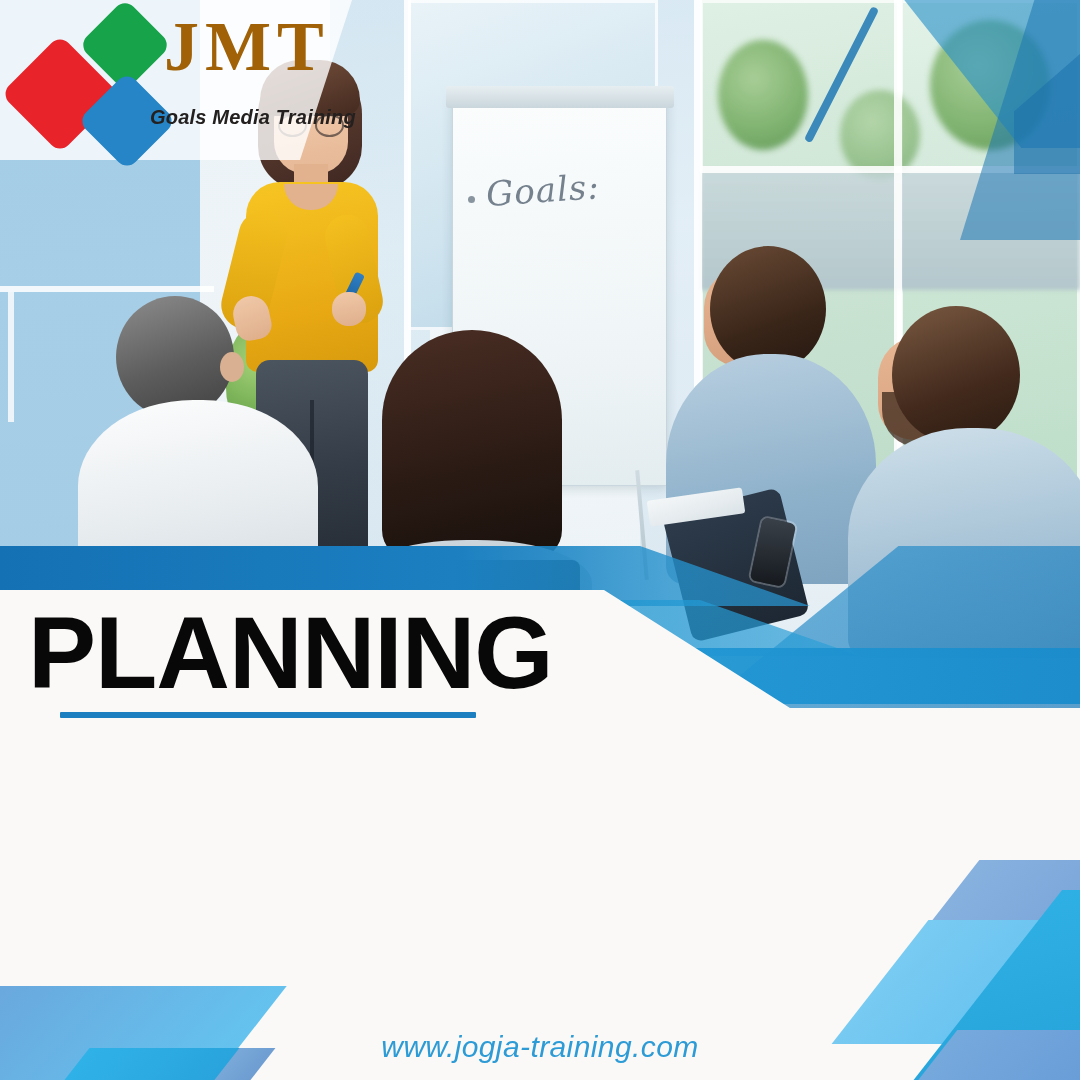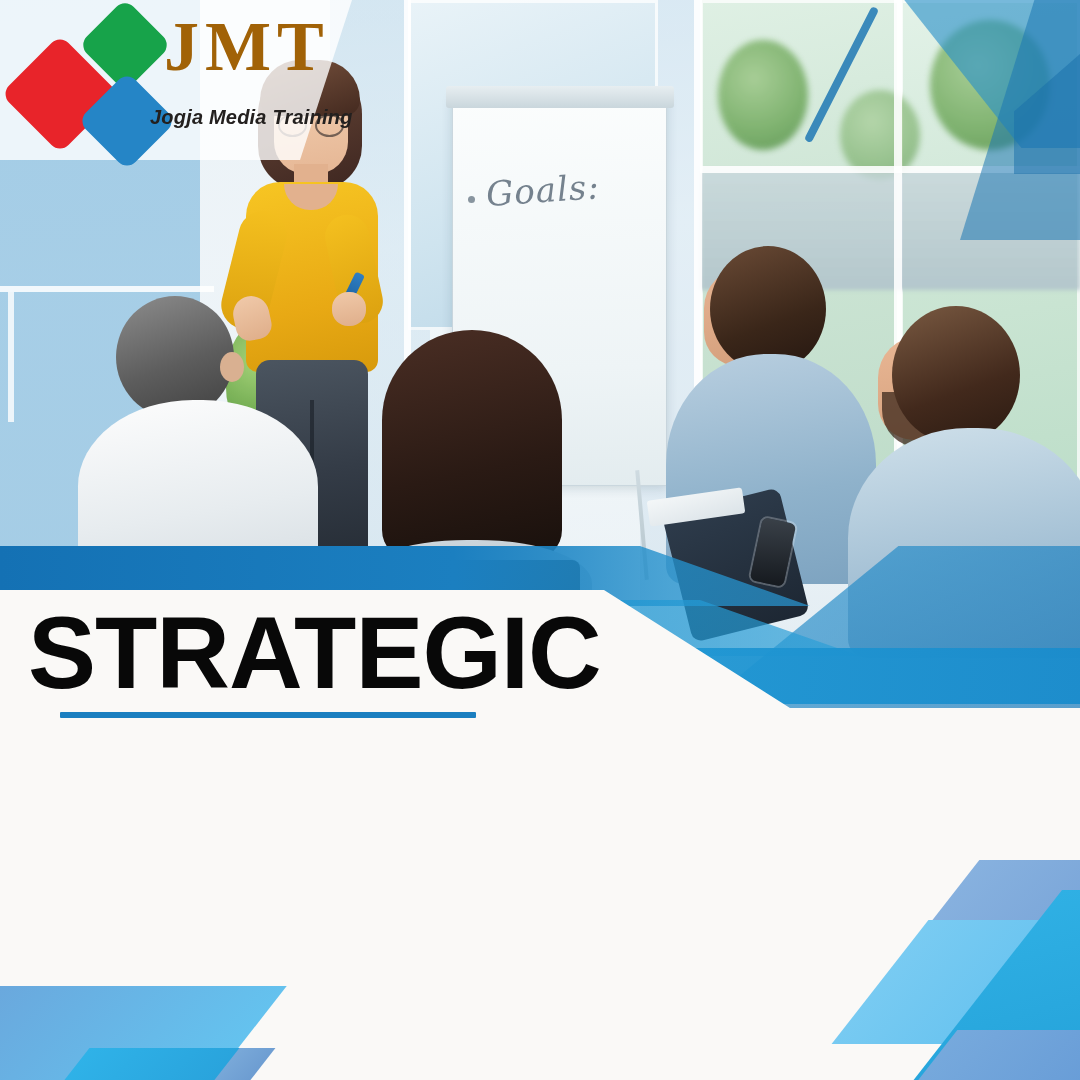--- a/index.html
+++ b/index.html
@@ -462,33 +462,34 @@
     <div class="hdr-tri-3"></div>
   </div>
 
   <div class="wedge-right"></div>
   <div class="band-dark"></div>
   <div class="band-mid"></div>
   <div class="band-light"></div>
 
   <div class="white-panel"></div>
 
-  <div class="title">STRATEGIC</div>
+  <div class="title">PLANNING</div>
   <div class="title-rule"></div>
 
   <div class="br-3"></div>
   <div class="br-1"></div>
   <div class="br-2"></div>
   <div class="br-4"></div>
 
   <div class="bl-1"></div>
   <div class="bl-3"></div>
   <div class="bl-2"></div>
 
+  <div class="url">www.jogja-training.com</div>
 
   <div class="logo-band"></div>
   <div class="diamond d-red"></div>
   <div class="diamond d-green"></div>
   <div class="diamond d-blue"></div>
   <div class="logo-jmt">JMT</div>
-  <div class="logo-sub">Jogja Media Training</div>
+  <div class="logo-sub">Goals Media Training</div>
 
 </div>
 
 </body></html>

